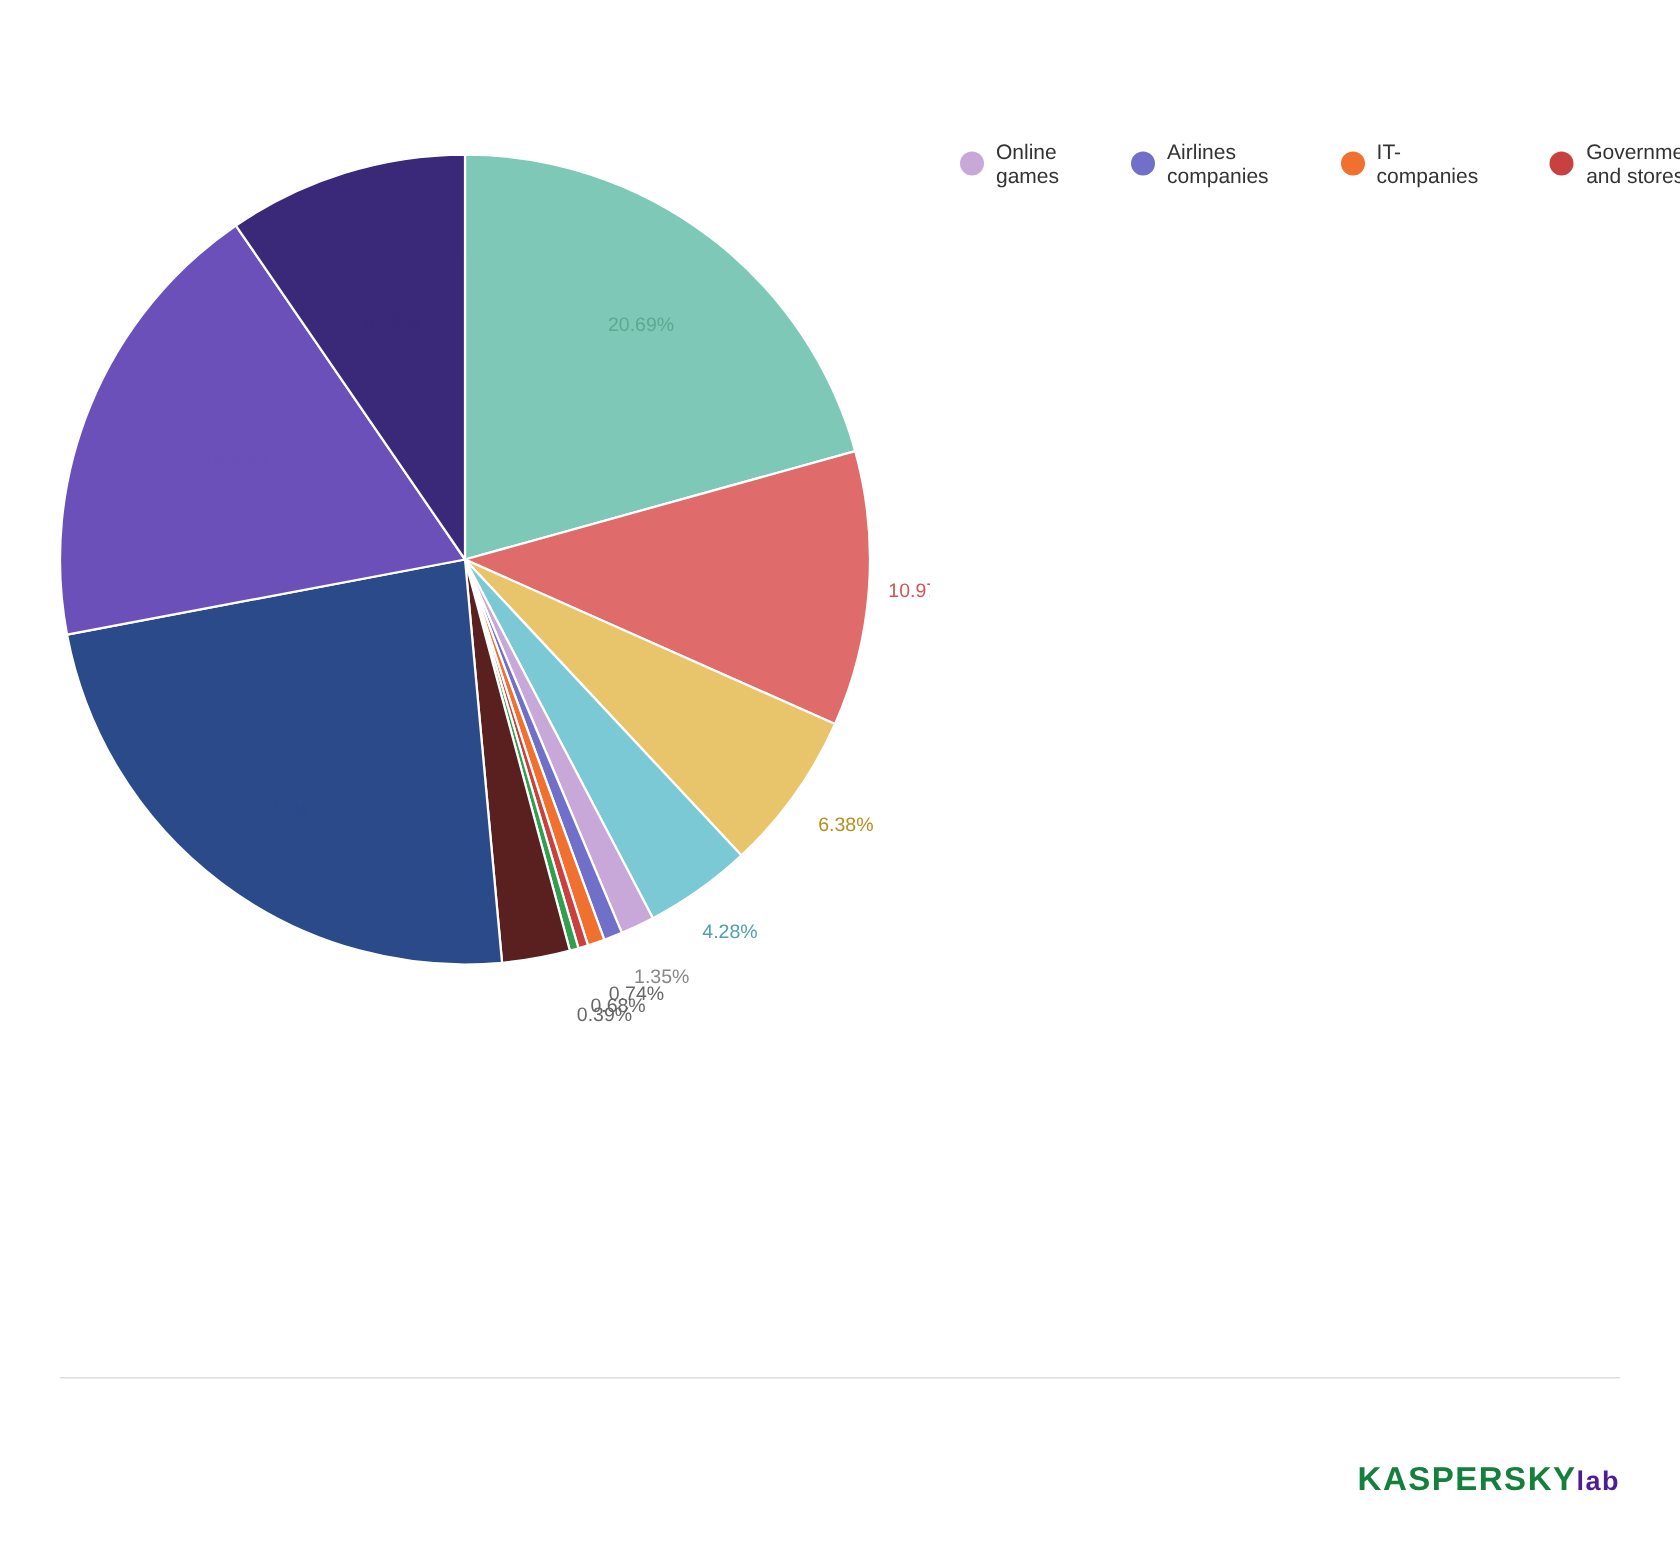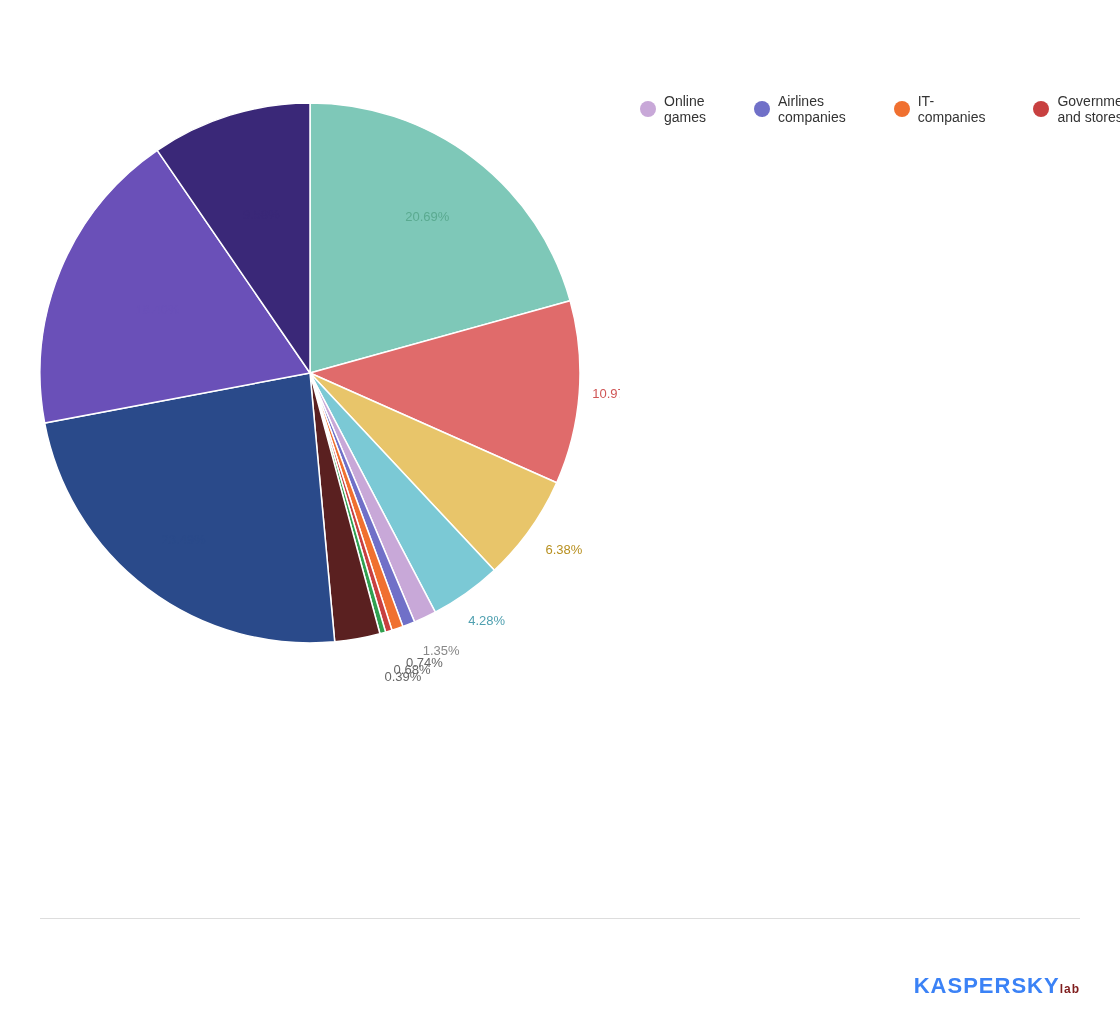--- a/index.html
+++ b/index.html
@@ -50,25 +50,25 @@
     }
     .kaspersky-logo {
       position: absolute;
       bottom: 30px;
       right: 40px;
       font-size: 22px;
       font-weight: bold;
       letter-spacing: 1px;
     }
     .kaspersky-logo .ktext {
-      color: #3b82f6;
+      color: #15803d;
     }
     .kaspersky-logo .lab {
-      color: #7f1d1d;
-      font-size: 12px;
+      color: #4c1d95;
+      font-size: 18px;
     }
     .divider {
       position: absolute;
       bottom: 110px;
       left: 40px;
       right: 40px;
       height: 1px;
       background: #ddd;
     }
   </style>

